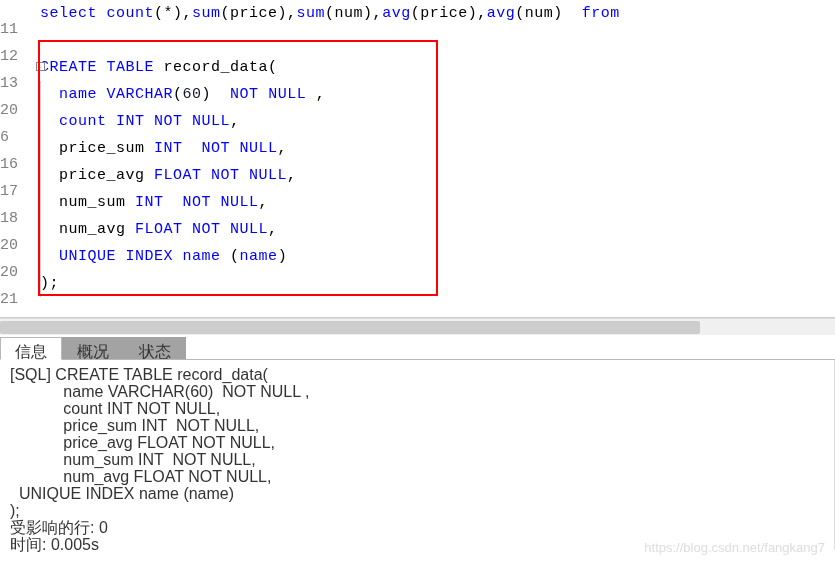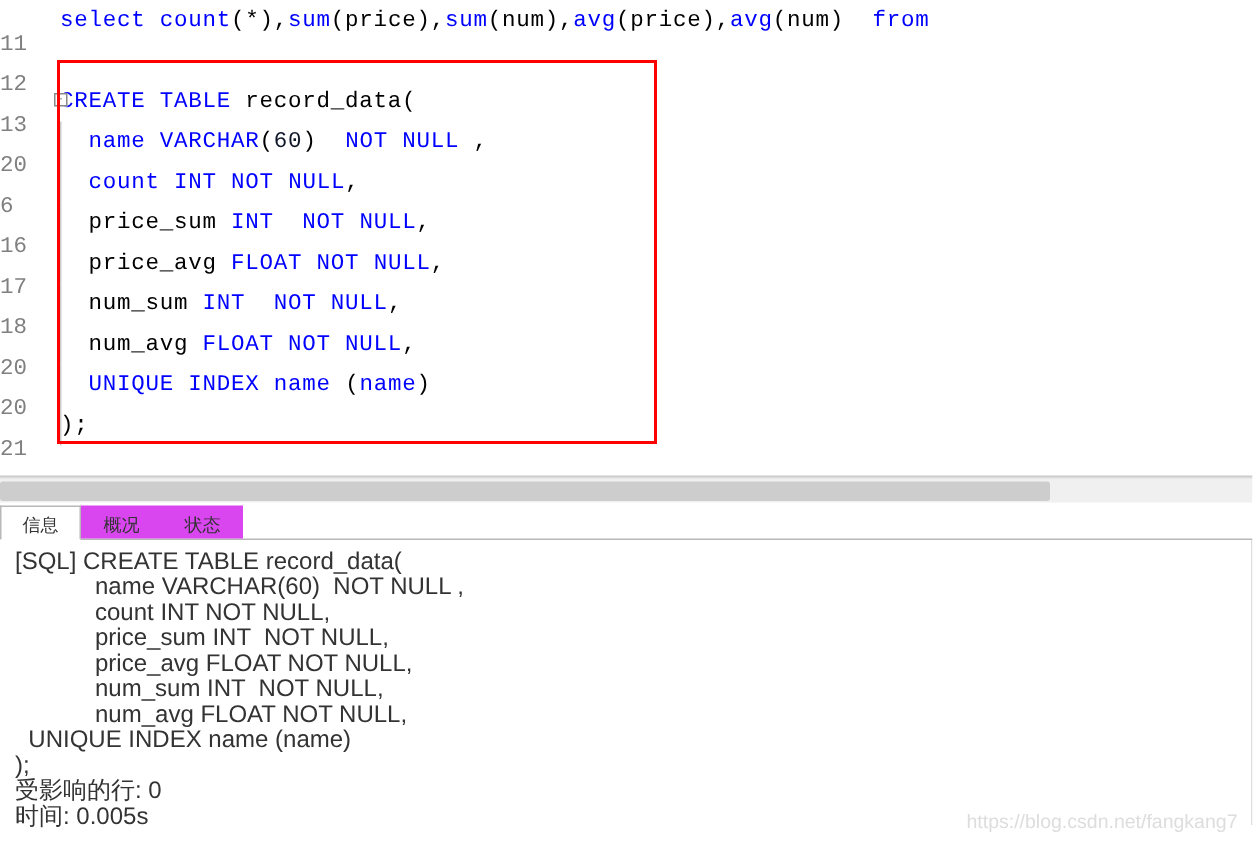--- a/index.html
+++ b/index.html
@@ -87,30 +87,30 @@
     height: 13px;
     background: #cdcdcd;
     border-radius: 2px;
   }
   .tabs {
     display: flex;
     background: #fff;
     border-bottom: 1px solid #b8b8b8;
     height: 25px;
     font-family: "Microsoft YaHei", sans-serif;
-    font-size: 12px;
+    font-size: 16px;
   }
   .tab {
     padding: 4px 14px 3px 14px;
     border: 1px solid transparent;
     border-bottom: none;
     color: #333;
     cursor: pointer;
     margin-top: 2px;
-    background: #d946ef;
+    background: #a3a3a3;
   }
   .tab.active {
     border: 1px solid #b8b8b8;
     border-bottom: 1px solid #fff;
     margin-bottom: -1px;
     background: #fff;
   }
   .output {
     font-family: "Microsoft YaHei", sans-serif;
     font-size: 16px;

